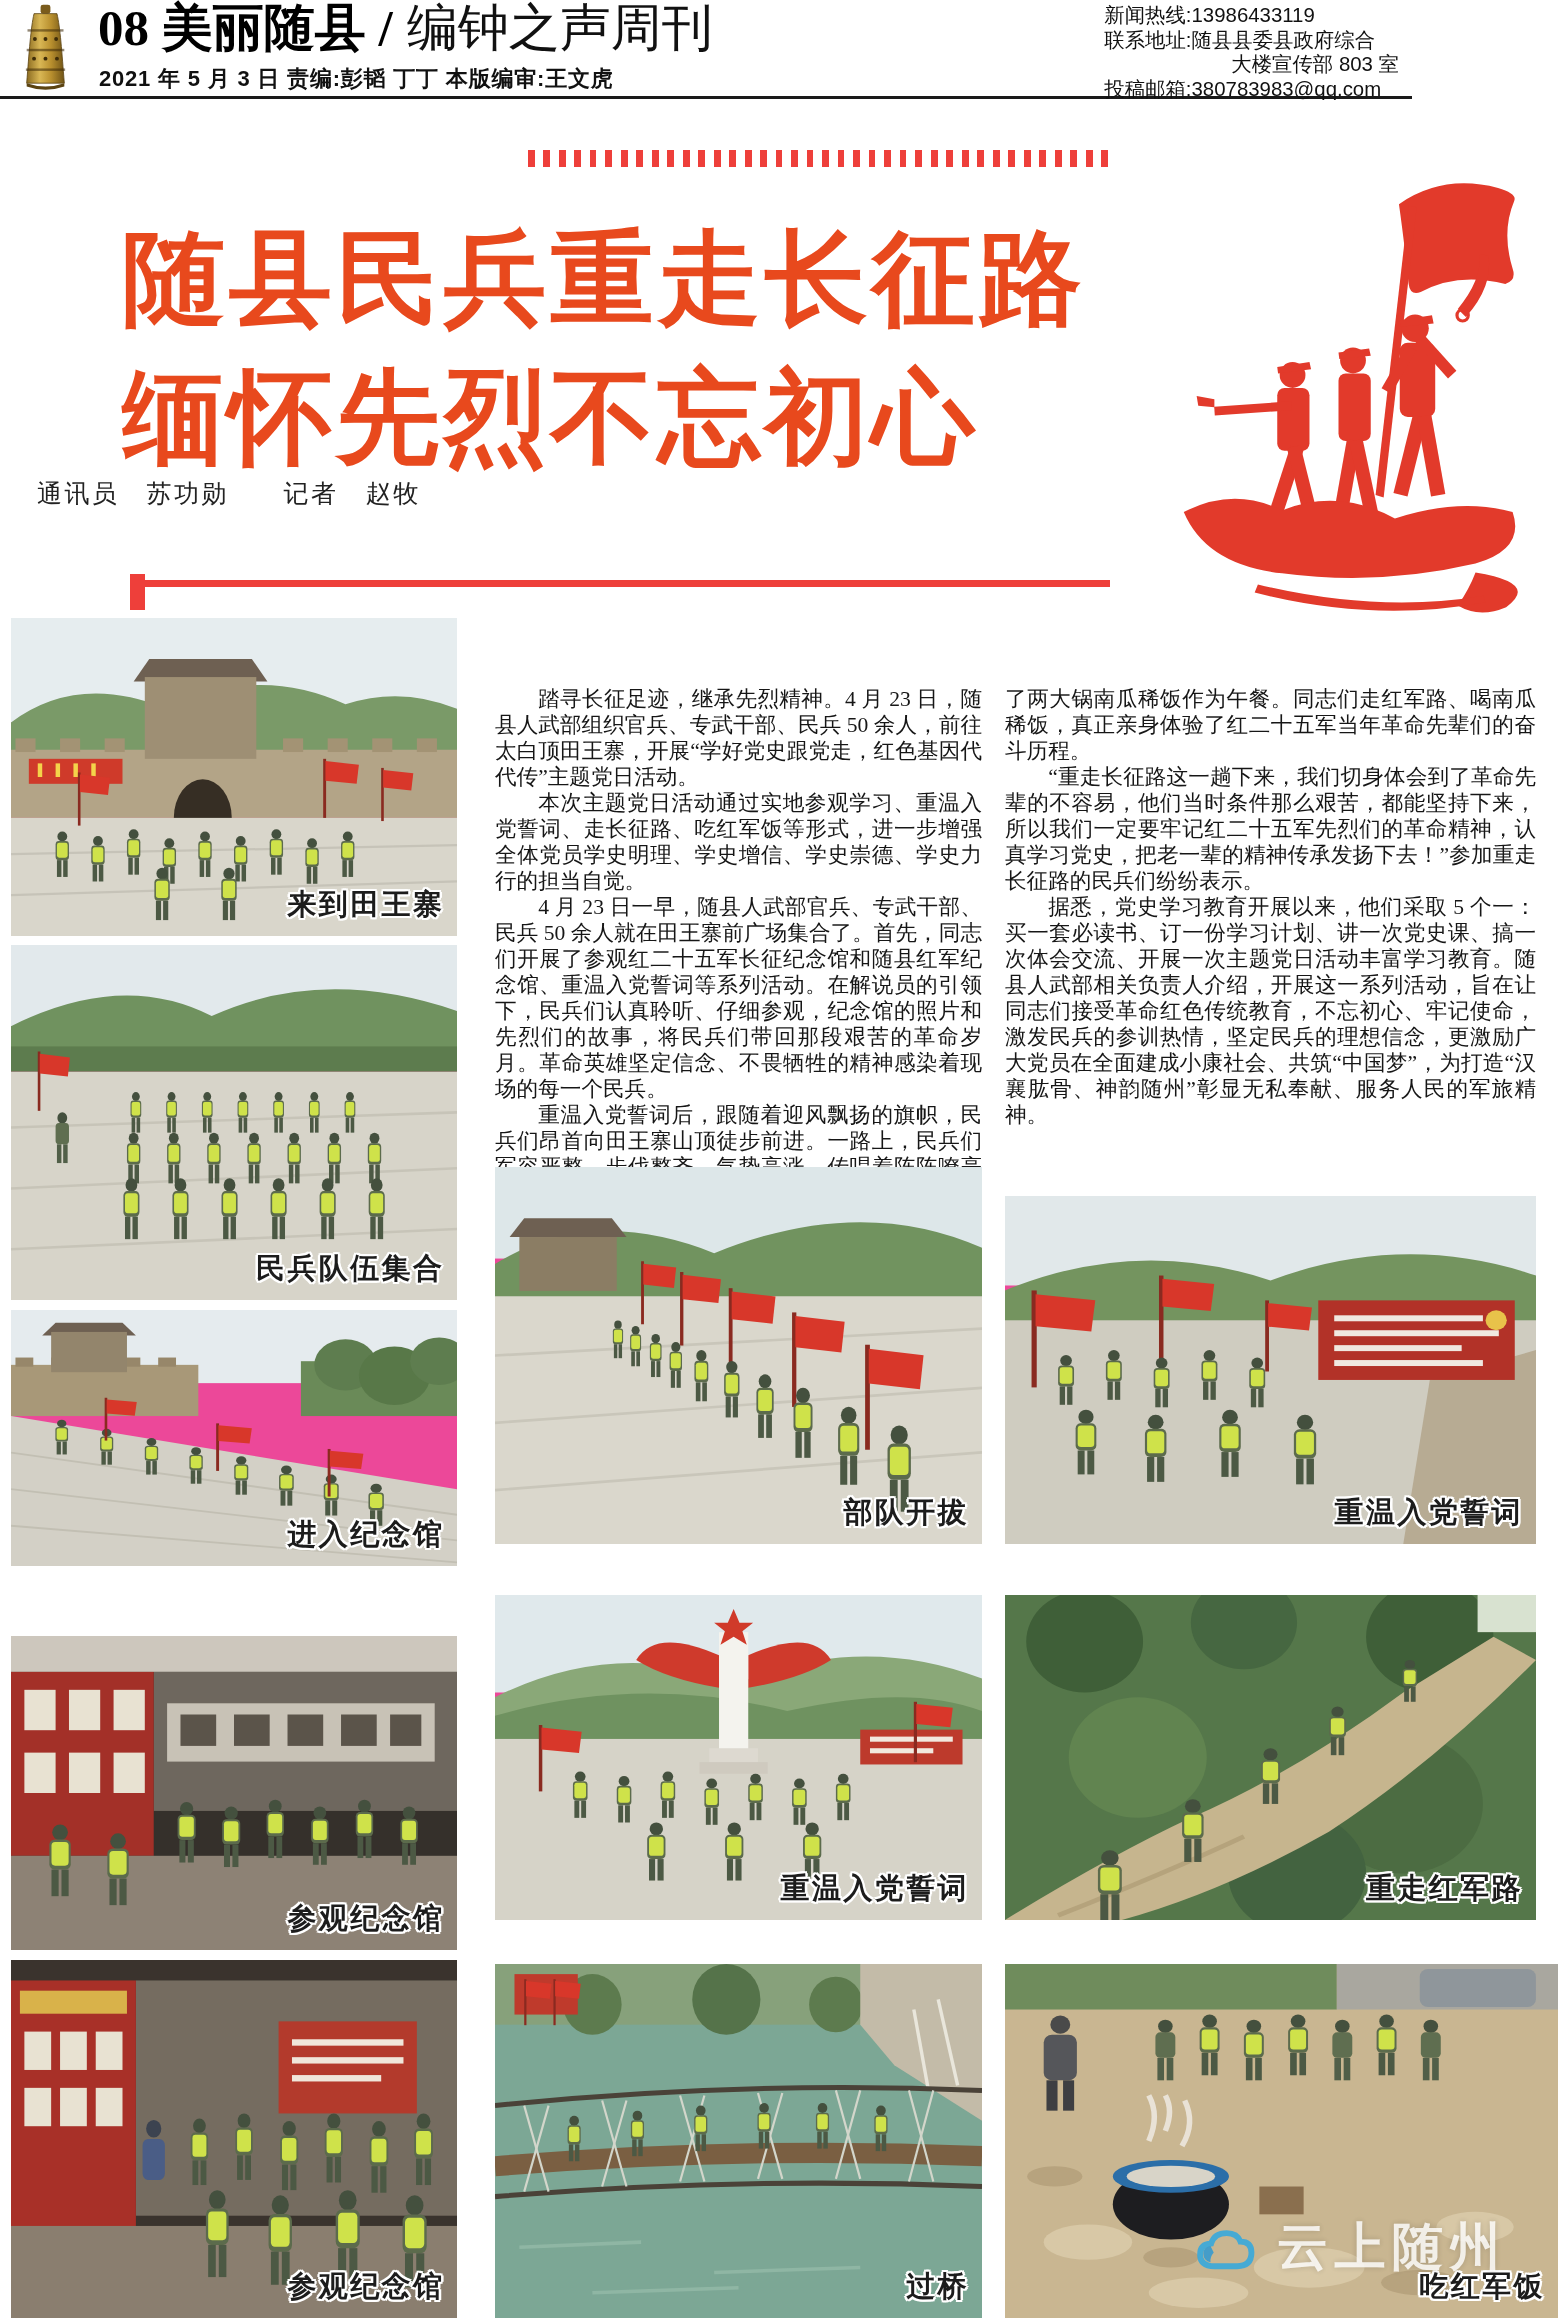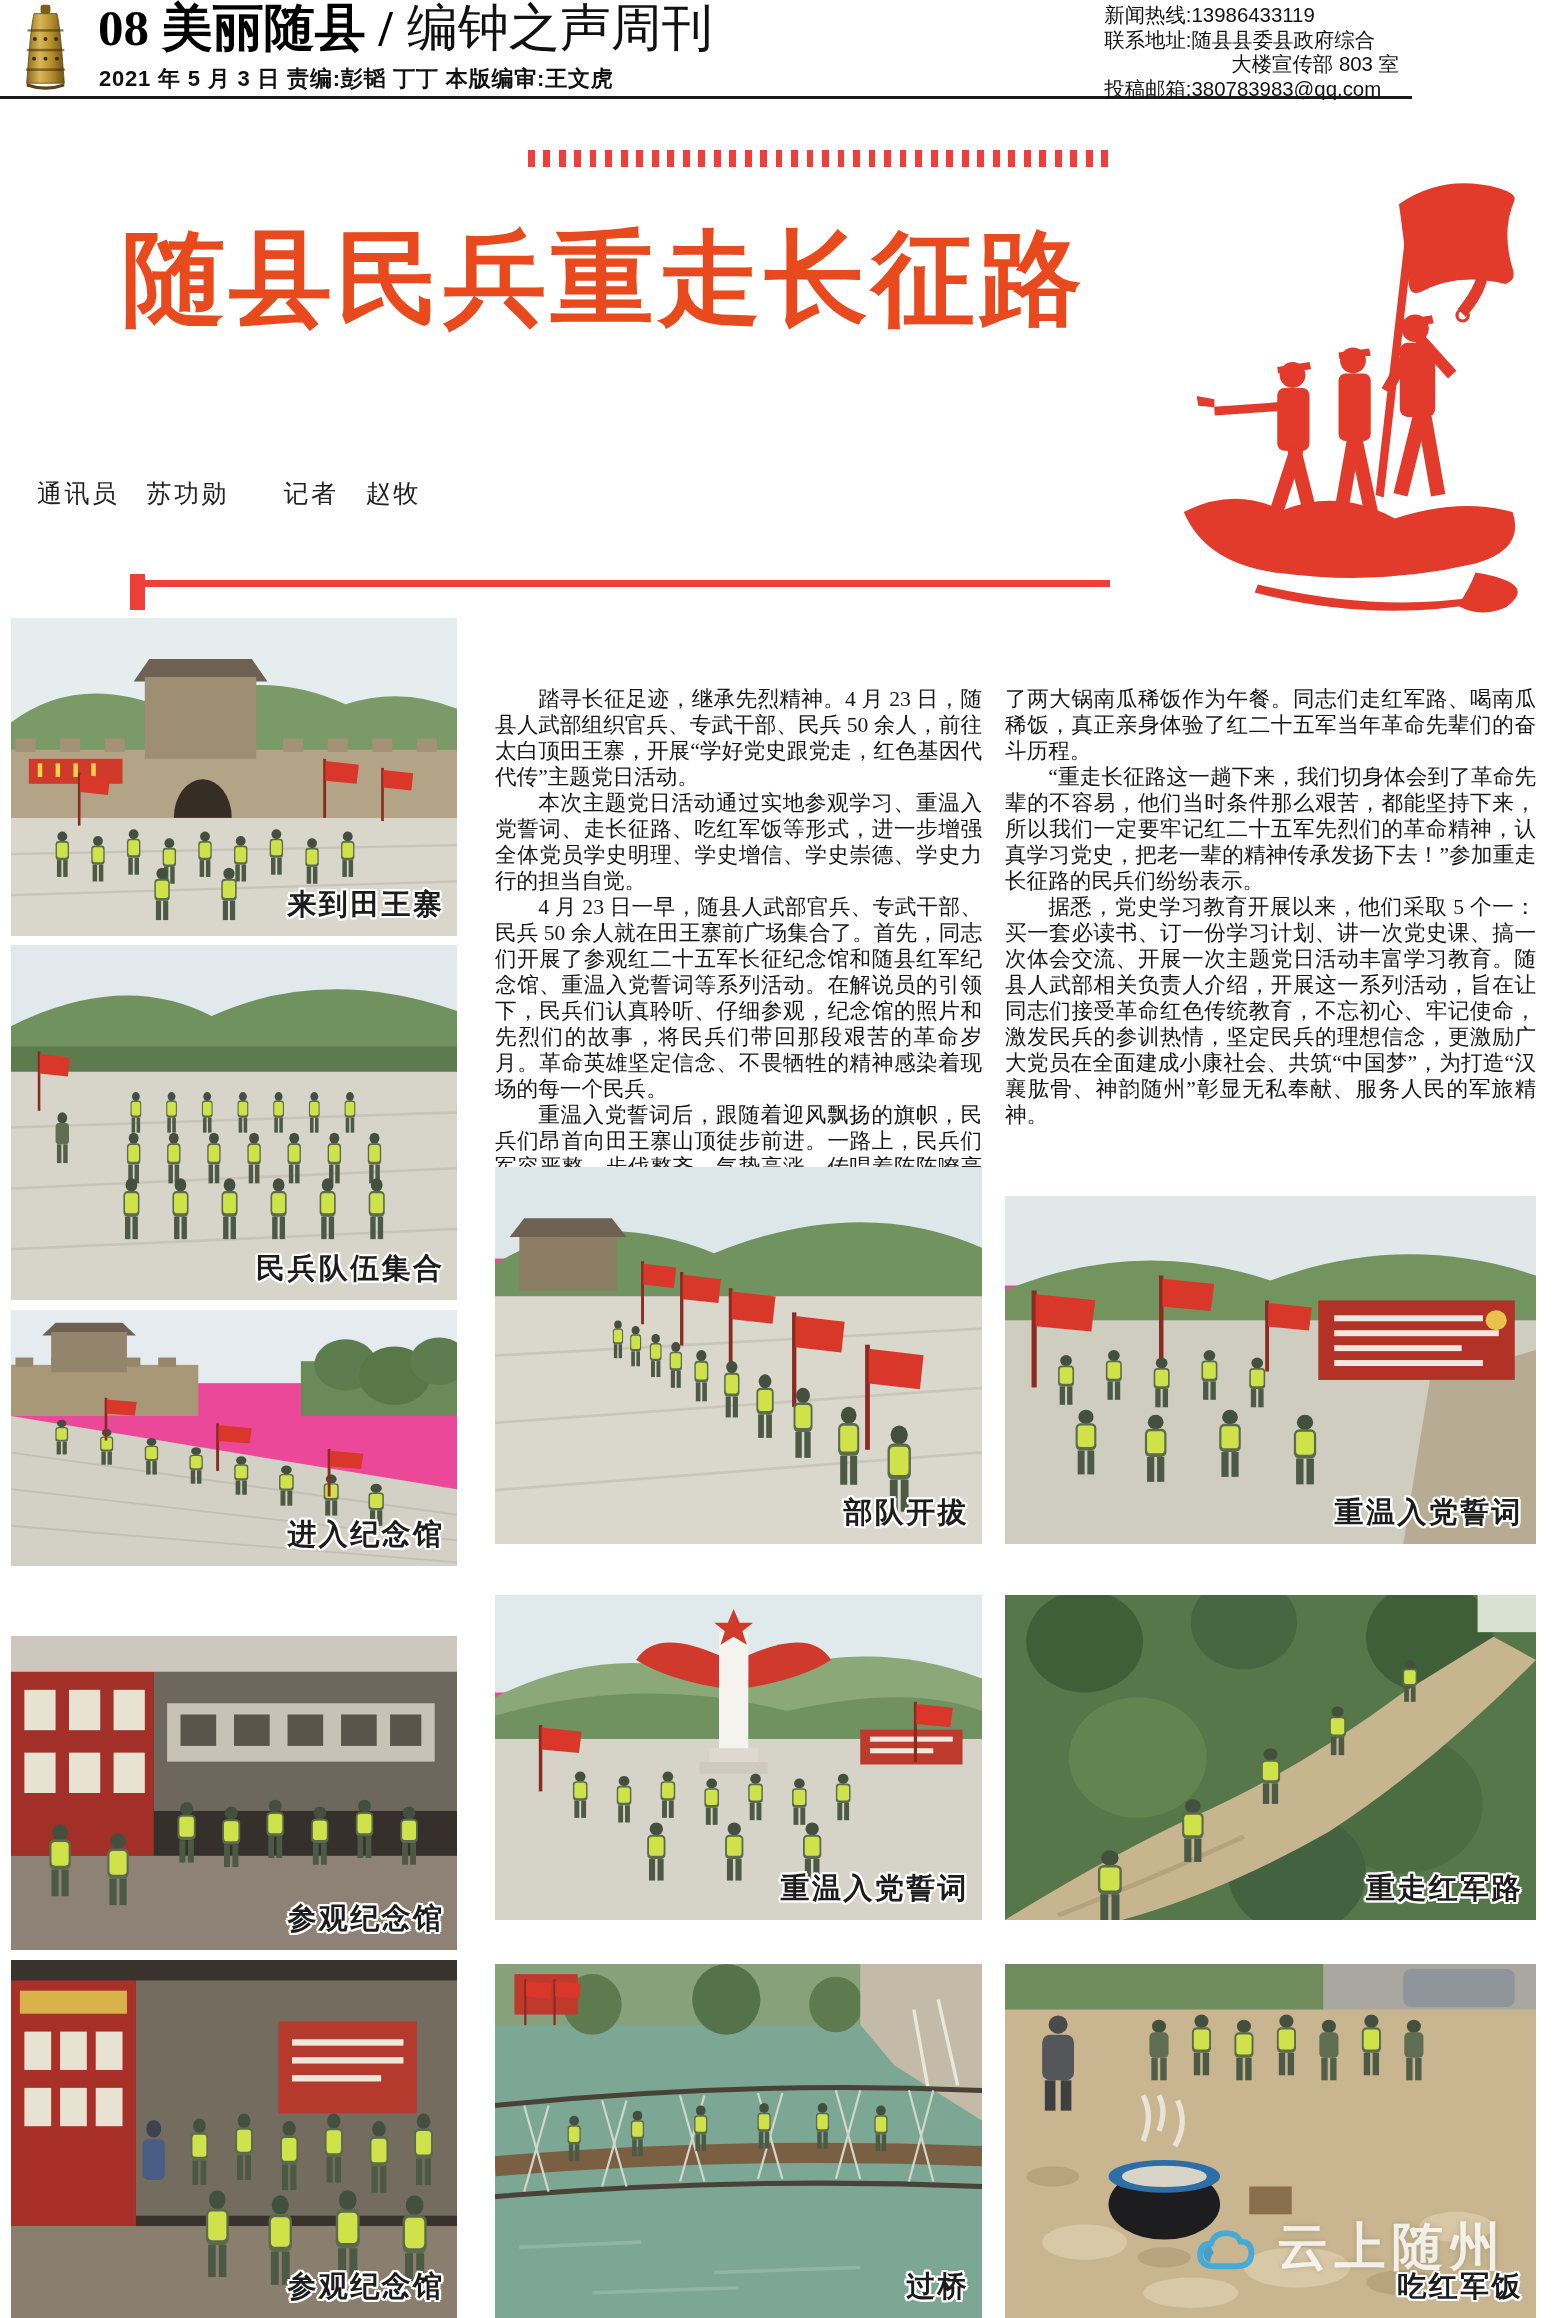--- a/index.html
+++ b/index.html
@@ -50,21 +50,21 @@
   .ph1{left:11.4px;top:618px;width:446px;height:318px;}
   .ph2{left:11.4px;top:945px;width:446px;height:355px;}
   .ph3{left:11.4px;top:1310px;width:446px;height:256px;}
   .ph4{left:11.4px;top:1636px;width:446px;height:314px;}
   .ph5{left:11.4px;top:1960px;width:446px;height:358px;}
   .ph6{left:495px;top:1167px;width:487px;height:377px;}
   .ph7{left:495px;top:1595px;width:487px;height:325px;}
   .ph8{left:495px;top:1964px;width:487px;height:354px;}
   .ph9{left:1005px;top:1196px;width:531px;height:348px;}
   .ph10{left:1005px;top:1595px;width:531px;height:325px;}
-  .ph11{left:1005px;top:1964px;width:531px;height:354px;}
+  .ph11{left:1005px;top:1964px;width:531px;height:354px;padding-left:22px;}
 
   
   .watermark{position:absolute;right:57px;bottom:37px;display:flex;align-items:flex-end;gap:8.1px;opacity:.92;}
   .watermark .wm-text{font-size:51px;font-weight:700;color:rgba(255,255,255,.88);letter-spacing:6.5px;
                       text-shadow:0 0 6.5px rgba(0,0,0,.18);white-space:nowrap;}
 </style>
 </head>
 <body>
 
 <div class="page">
@@ -121,20 +121,21 @@
       <div>新闻热线:13986433119</div>
       <div>联系地址:随县县委县政府综合</div>
       <div class="indent">大楼宣传部 803 室</div>
       <div>投稿邮箱:380783983@qq.com</div>
     </div>
   </div>
 
   <div class="dotline"></div>
   <div class="headline">
     <div>随县民兵重走长征路</div>
+    <div>缅怀先烈不忘初心</div>
   </div>
   <div class="byline">通讯员　苏功勋　　记者　赵牧</div>
   <div class="rule-corner-v"></div>
   <div class="rule-corner-h"></div>
 
   <svg class="illustration" viewBox="0 0 500 600">
     <g fill="var(--ill-red)">
 
       <path d="M325,88 Q380,50 448,68 Q472,75 468,84 Q452,122 466,168 Q471,183 457,187 Q398,172 352,197 Q339,202 337,187 Q331,130 325,88 Z"></path>
       <path d="M337,90 L347,92 L306,452 L296,449 Z"></path>

